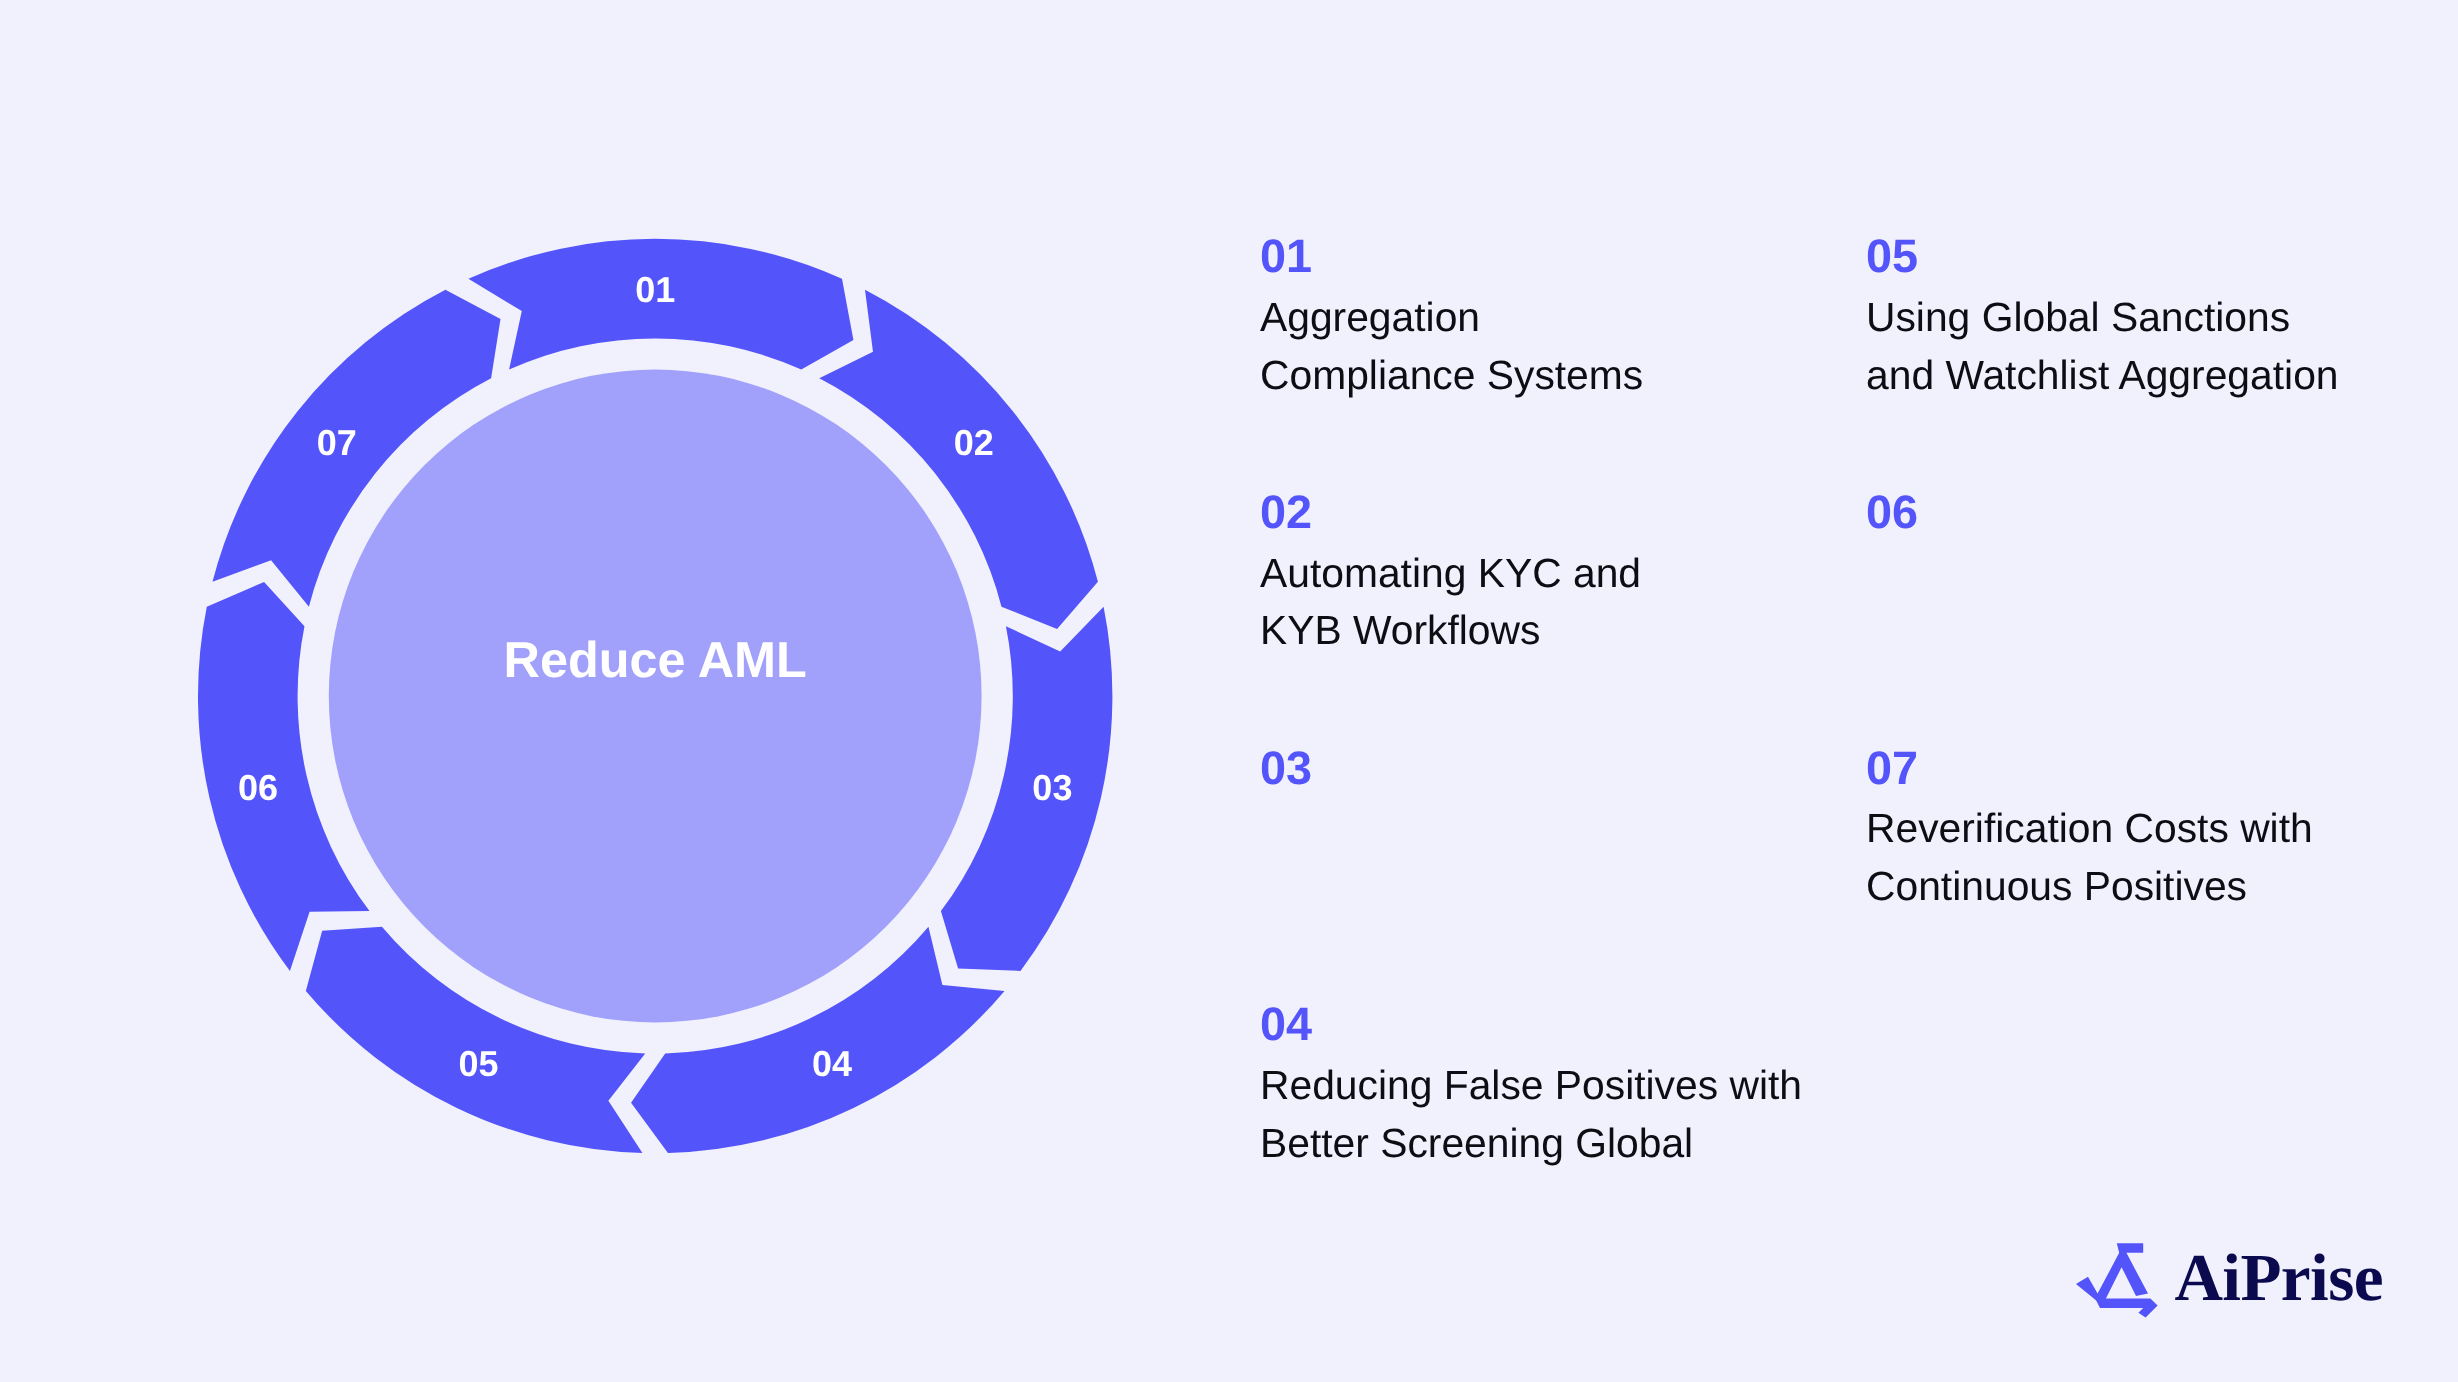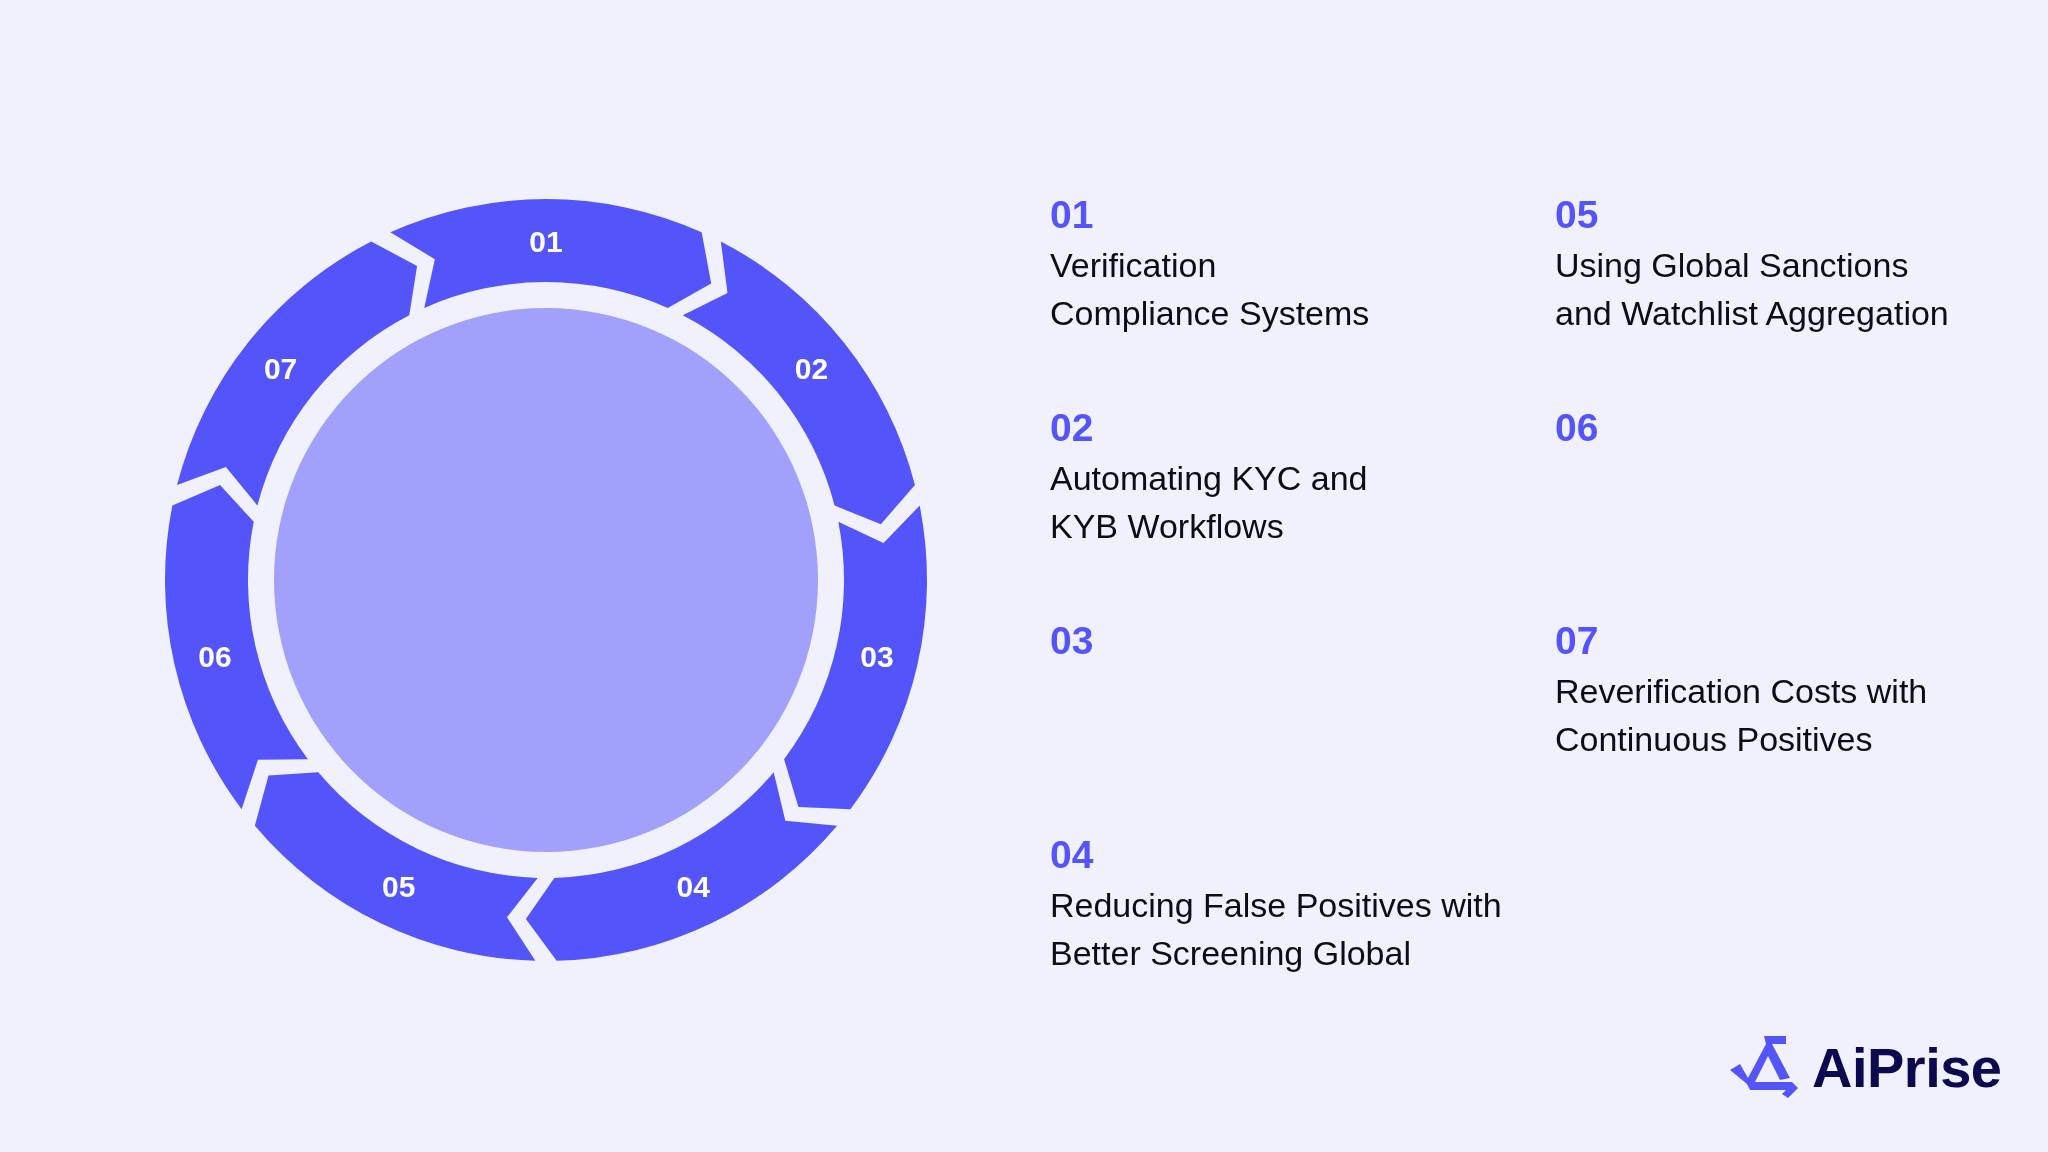--- a/index.html
+++ b/index.html
@@ -2,21 +2,21 @@
 <html><head>
 <meta charset="utf-8">
 <style>
   html, body { margin:0; padding:0; }
   body { width:2048px; height:1152px; background:#f1f1fd; position:relative; overflow:hidden; font-family:"Liberation Sans", sans-serif; }
   #wheel { position:absolute; left:0; top:0; }
   .center-title { position:absolute; left:296px; top:520px; width:500px; text-align:center; color:#ffffff; font-size:42px; font-weight:600; line-height:60px; }
   .item { position:absolute; width:480px; }
   .item .num { color:#5454fb; font-size:39px; font-weight:600; line-height:44px; margin-bottom:4px; }
   .item .desc { color:#0d0d14; font-size:34px; line-height:48px; white-space:pre-line; }
-  .logo { position:absolute; left:1728px; top:1030px; display:flex; align-items:flex-end; }
+  .logo { position:absolute; left:1728px; top:1030px; display:flex; align-items:center;font-family:Liberation Serif, serif; }
   .logo-text { color:#0b0a4e; font-size:56px; font-weight:700; margin-left:12px; letter-spacing:-0.5px; }
 </style>
 </head>
 <body>
 
 <svg id="wheel" width="1100" height="1152" viewBox="0 0 1100 1152">
   <g id="segments">
       <path d="M390.3393840386361 232.24897895400966 A381 381 0 0 1 701.6606159613639 232.24897895400966 L711.1848200014916 283.39550704503006 L667.7502980485208 308.0057630663908 A298 298 0 0 0 424.2497019514792 308.0057630663908 L434.82953827205944 259.2175527881918 Z" fill="#5454fb"></path>
       <path d="M720.8298897111986 241.4804146529035 A381 381 0 0 1 914.9355029171168 484.88115493082296 L880.885781126463 524.2168161600765 L834.5637266910783 505.6025831217461 A298 298 0 0 0 682.7435882780503 315.2261510933471 L727.484167098033 293.078848648739 Z" fill="#5454fb"></path>
       <path d="M919.6699225514026 505.6240026592666 A381 381 0 0 1 850.3944312635268 809.1397613155649 L798.4109186381995 807.0440004761637 L784.0827835079554 759.222175517161 A298 298 0 0 0 838.2667635703883 521.8266477492426 L883.4775164968403 542.9976236016532 Z" fill="#5454fb"></path>
@@ -31,25 +31,26 @@
       <text x="811.4317882978961" y="379.32521226895994" text-anchor="middle" fill="#ffffff" font-size="30" font-weight="600" font-family="&quot;Liberation Sans&quot;, sans-serif">02</text>
       <text x="876.988026185729" y="666.5458570781688" text-anchor="middle" fill="#ffffff" font-size="30" font-weight="600" font-family="&quot;Liberation Sans&quot;, sans-serif">03</text>
       <text x="693.3035294304111" y="896.8789306528713" text-anchor="middle" fill="#ffffff" font-size="30" font-weight="600" font-family="&quot;Liberation Sans&quot;, sans-serif">04</text>
       <text x="398.6964705695889" y="896.8789306528713" text-anchor="middle" fill="#ffffff" font-size="30" font-weight="600" font-family="&quot;Liberation Sans&quot;, sans-serif">05</text>
       <text x="215.0119738142709" y="666.5458570781688" text-anchor="middle" fill="#ffffff" font-size="30" font-weight="600" font-family="&quot;Liberation Sans&quot;, sans-serif">06</text>
       <text x="280.56821170210384" y="379.32521226896006" text-anchor="middle" fill="#ffffff" font-size="30" font-weight="600" font-family="&quot;Liberation Sans&quot;, sans-serif">07</text>
     </g>
 </svg>
 
 <div class="center-title">
+  <div>Reduce AML</div>
 </div>
 
 <div class="item" style="left:1050px; top:193px;">
   <div class="num">01</div>
-  <div class="desc">Verification
+  <div class="desc">Aggregation
 Compliance Systems</div>
 </div>
 <div class="item" style="left:1050px; top:406px;">
   <div class="num">02</div>
   <div class="desc">Automating KYC and
 KYB Workflows</div>
 </div>
 <div class="item" style="left:1050px; top:619px;">
   <div class="num">03</div>
 </div>

